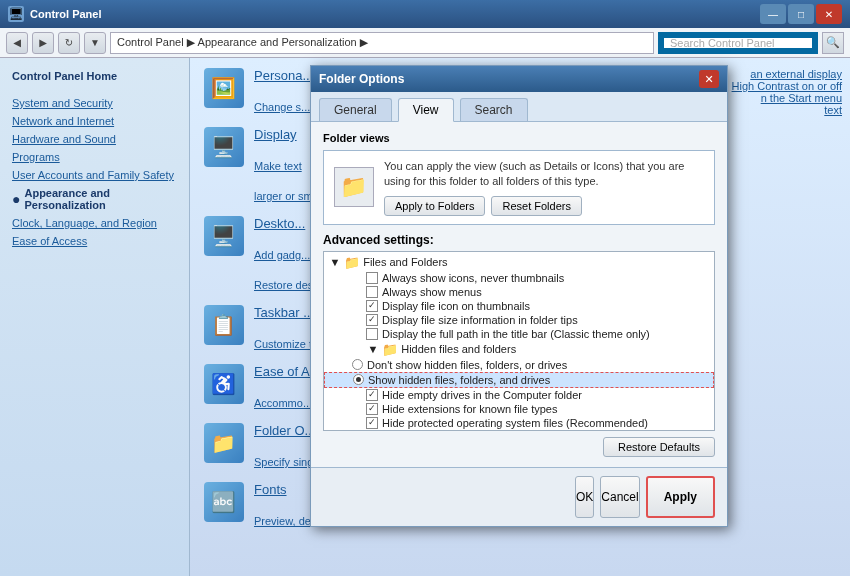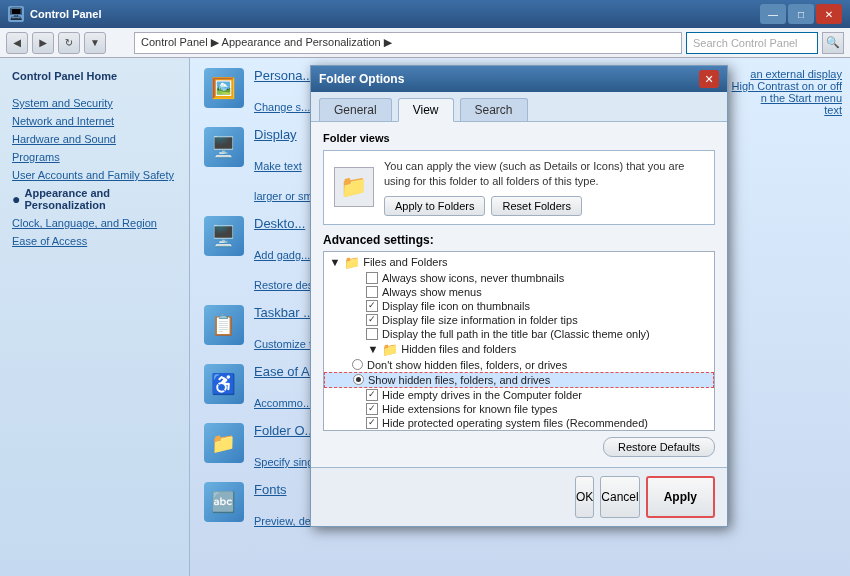--- a/index.html
+++ b/index.html
@@ -93,27 +93,26 @@
     .address-path {
       flex: 1;
       background: white;
       border: 1px solid #aab;
       height: 22px;
       display: flex;
       align-items: center;
       padding: 0 6px;
       font-size: 11px;
       color: #333;
-      margin-left: 24px;
     }
     .search-box {
-      width: 132px;
+      width: 160px;
       height: 22px;
       background: white;
-      border: 1px solid #0369a1;
+      border: 6px solid #0369a1;
       display: flex;
       align-items: center;
       padding: 0 6px;
       font-size: 11px;
       color: #aaa;
     }
     .search-icon-btn {
       width: 22px;
       height: 22px;
       background: linear-gradient(to bottom, #e8ecf0, #d0d8e0);
@@ -426,21 +425,21 @@
     .restore-btn-row {
       display: flex;
       justify-content: flex-end;
       margin-top: 6px;
     }
     .restore-btn {
       padding: 3px 14px;
       font-size: 11px;
       background: linear-gradient(to bottom, #f8f8f8, #e0e4e8);
       border: 1px solid #a0b0c0;
-      border-radius: 9px;
+      border-radius: 3px;
       cursor: pointer;
     }
     .dialog-footer {
       display: flex;
       justify-content: flex-end;
       gap: 6px;
       padding: 8px 12px;
       background: #e8eef4;
       border-top: 1px solid #a0b8d0;
     }

